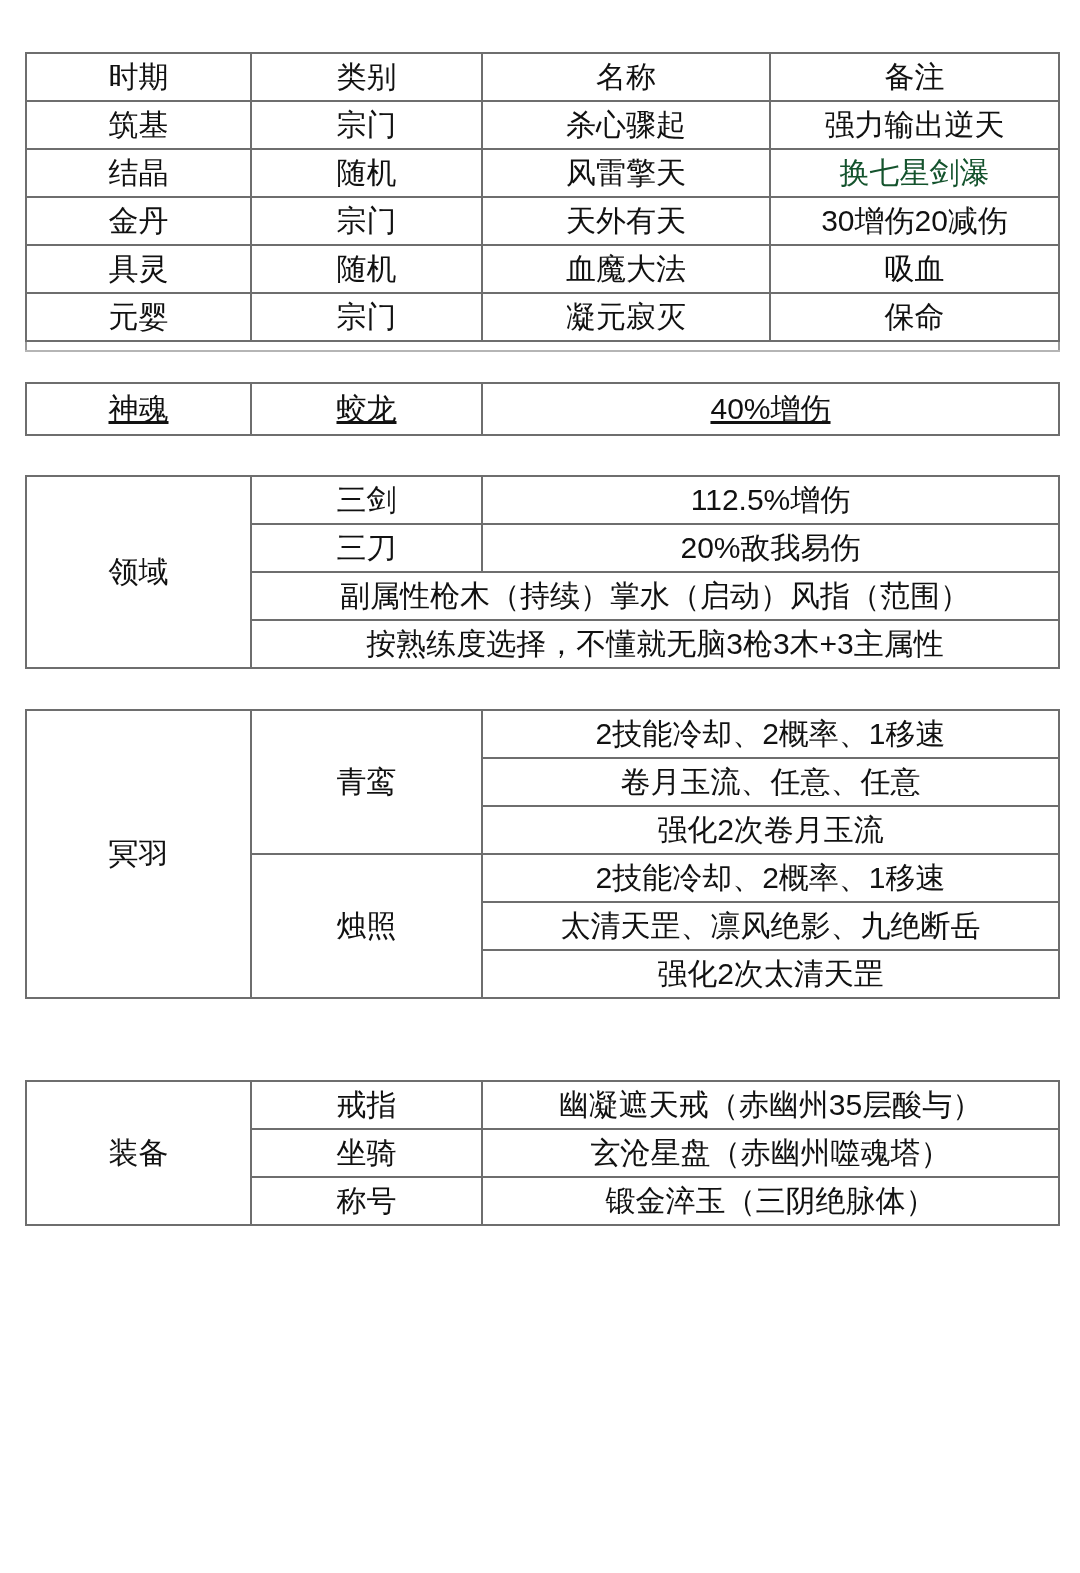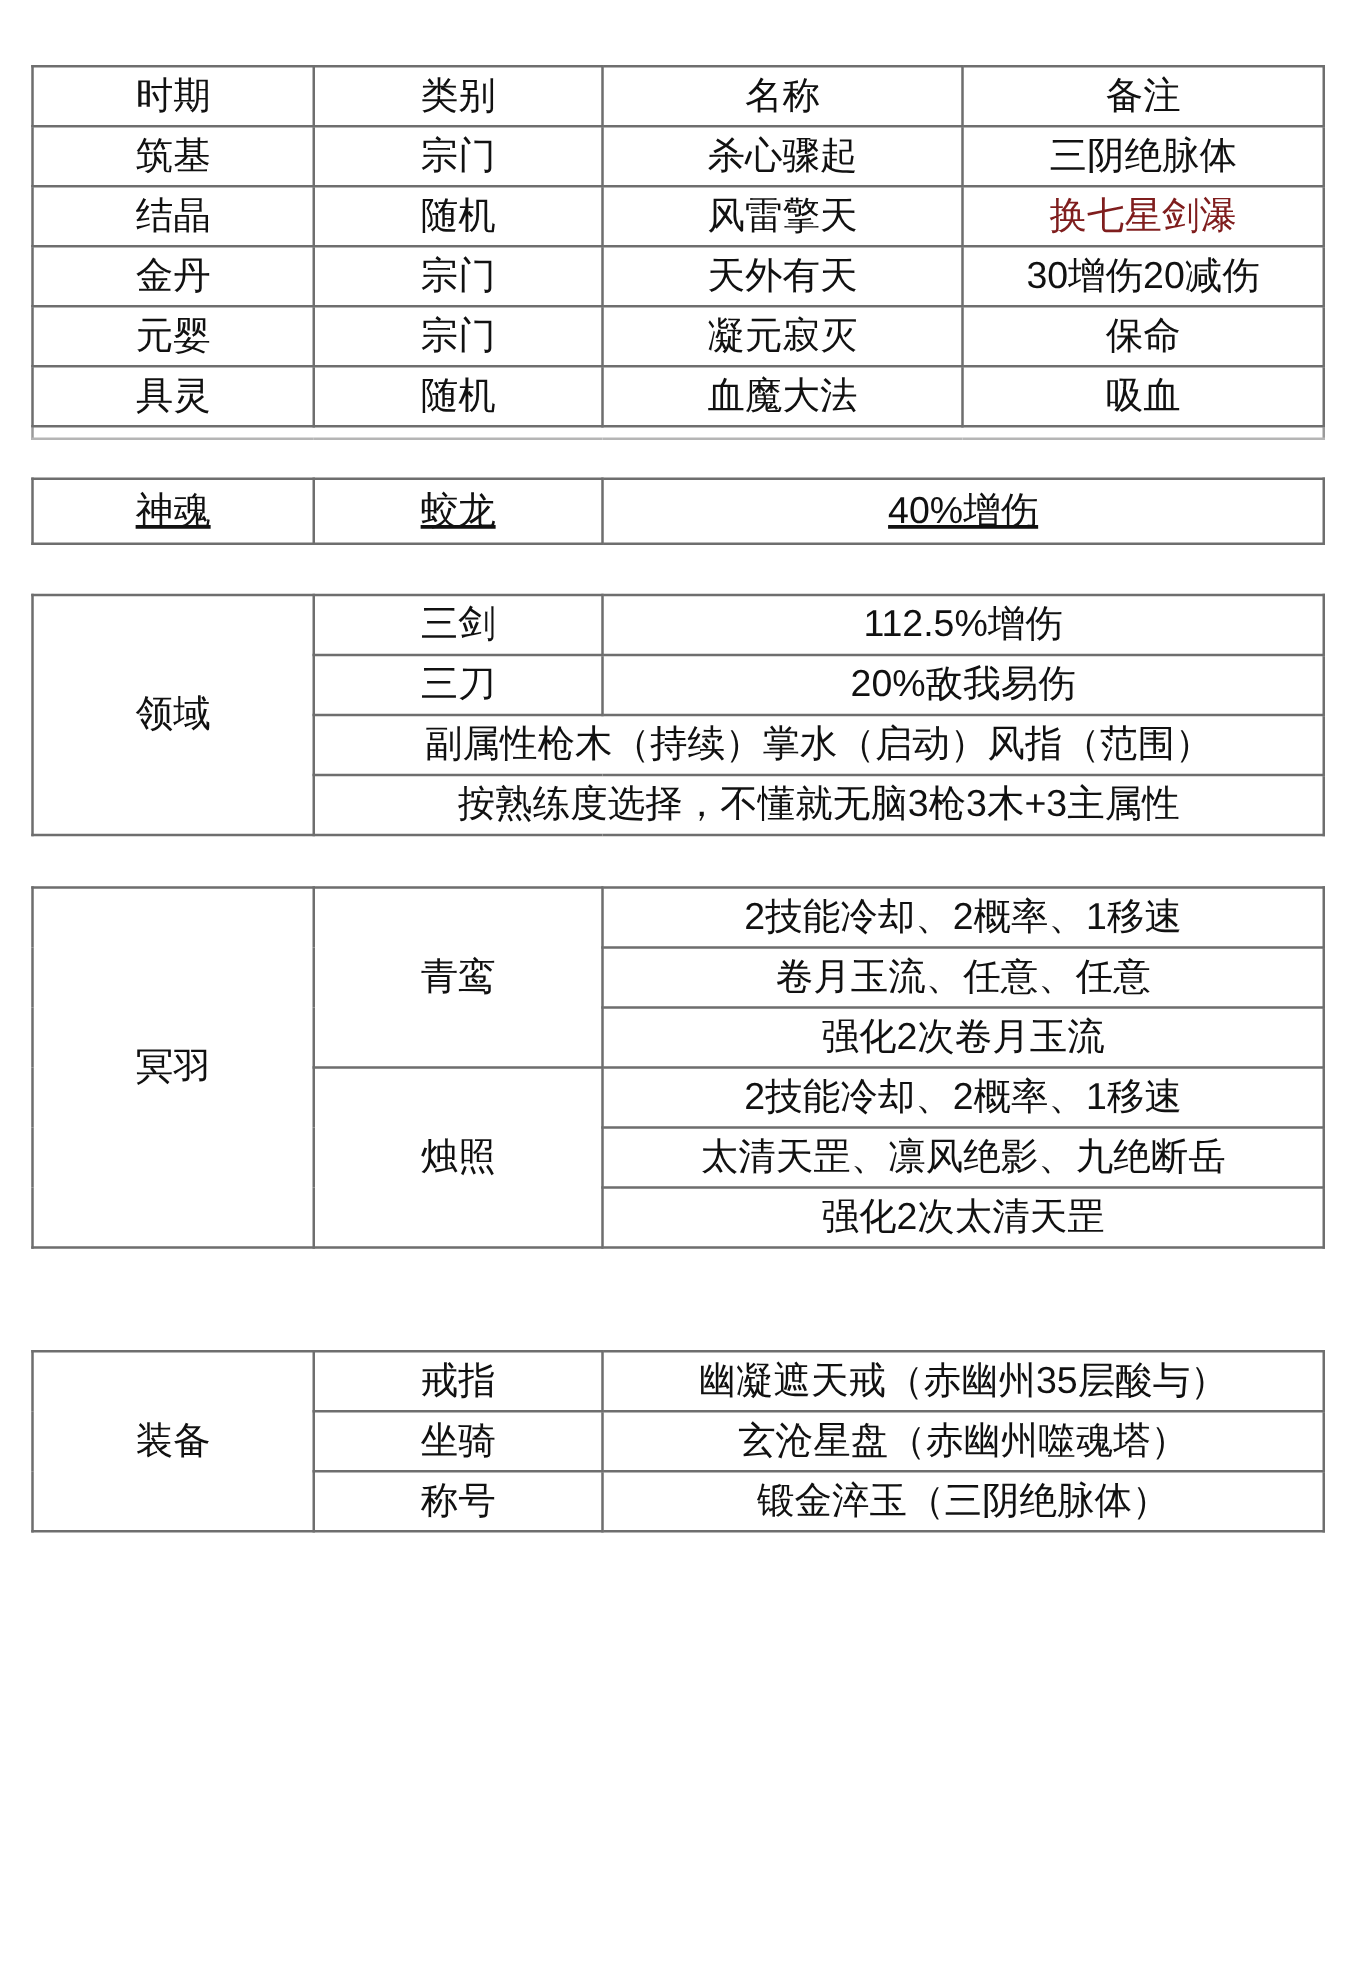--- a/index.html
+++ b/index.html
@@ -21,21 +21,21 @@
   }
   
   col.c-a{width:225px;} col.c-b{width:231px;} col.c-c{width:288px;} col.c-d{width:289px;}
   col.c-wide{width:577px;}
   
   table.t2 td{height:50px;text-decoration:underline;}
   tr.thin-row td{
     height:8px;border-bottom:2px solid #b5b5b5;
     border-left-color:#9a9a9a;border-right-color:#9a9a9a;
   }
-  td.accent{color:#7f1d1d;font-weight:700;}
+  td.accent{color:#14532d;font-weight:700;}
   .gap30{height:30px;} .gap39{height:39px;} .gap40{height:40px;} .gap41{height:41px;}
 </style>
 </head>
 <body>
 
 <div class="page">
 
   <table class="tbl t1">
     <colgroup>
         <col class="c-a">
@@ -47,45 +47,45 @@
         <tr>
       <td>时期</td>
       <td>类别</td>
       <td>名称</td>
       <td>备注</td>
     </tr>
     <tr>
       <td>筑基</td>
       <td>宗门</td>
       <td>杀心骤起</td>
-      <td>三阴绝脉体</td>
+      <td>强力输出逆天</td>
     </tr>
     <tr>
       <td>结晶</td>
       <td>随机</td>
       <td>风雷擎天</td>
       <td class="accent">换七星剑瀑</td>
     </tr>
     <tr>
       <td>金丹</td>
       <td>宗门</td>
       <td>天外有天</td>
       <td>30增伤20减伤</td>
     </tr>
     <tr>
+      <td>具灵</td>
+      <td>随机</td>
+      <td>血魔大法</td>
+      <td>吸血</td>
+    </tr>
+    <tr>
       <td>元婴</td>
       <td>宗门</td>
       <td>凝元寂灭</td>
       <td>保命</td>
-    </tr>
-    <tr>
-      <td>具灵</td>
-      <td>随机</td>
-      <td>血魔大法</td>
-      <td>吸血</td>
     </tr>
     <tr class="thin-row">
       <td colspan="4"></td>
     </tr>
   </tbody>
     </table>
 
   <div class="gap30"></div>
 
   <table class="tbl t2">

